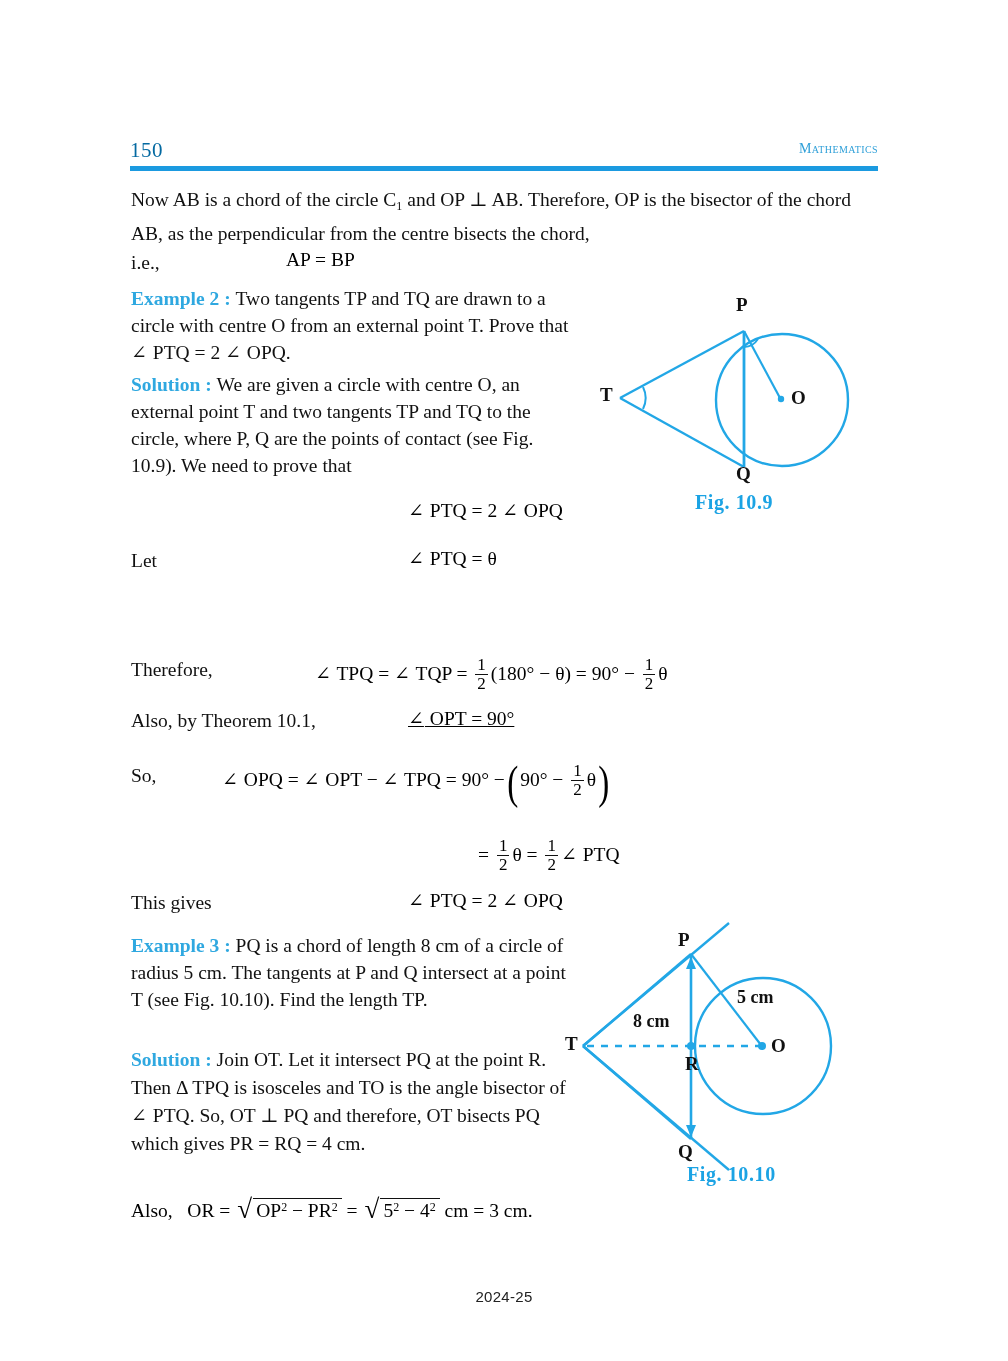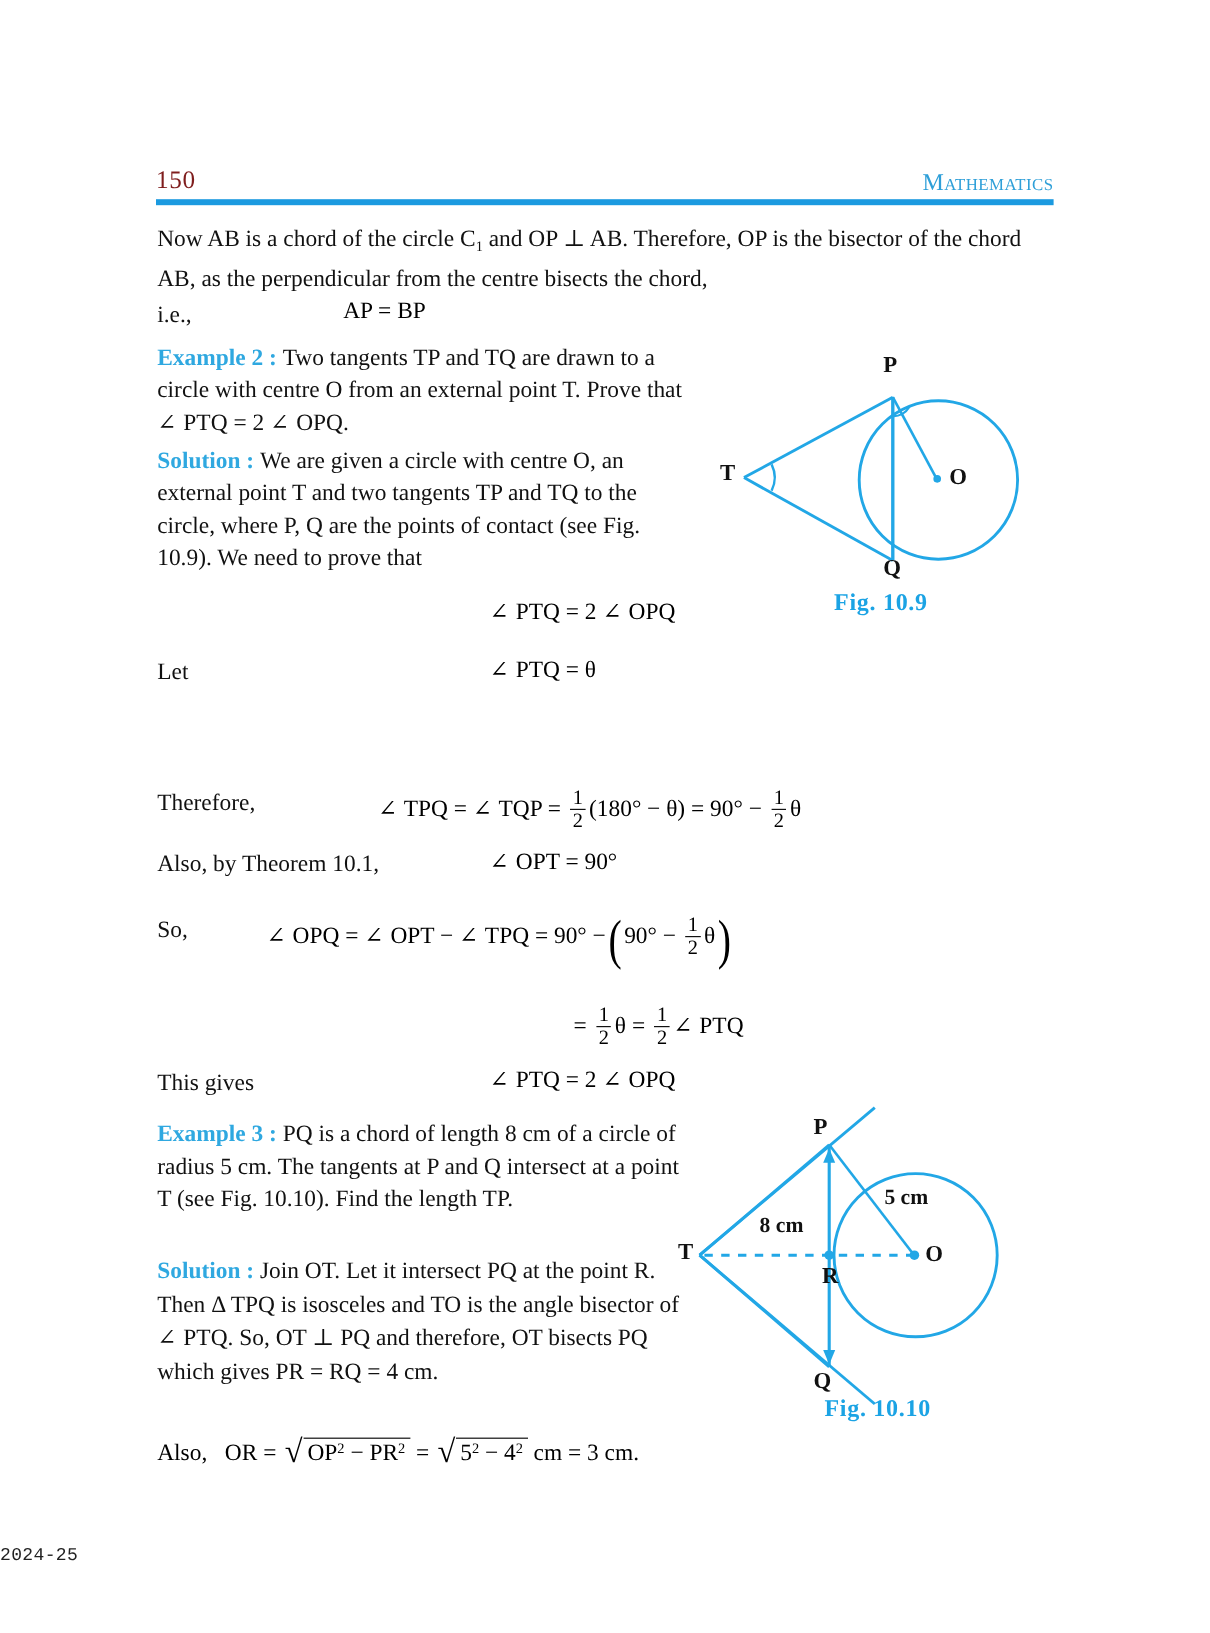--- a/index.html
+++ b/index.html
@@ -29,28 +29,28 @@
     left: 130px;
     top: 138px;
     width: 748px;
     height: 34px;
   }
   .header-pageno {
     position: absolute;
     left: 0;
     top: 0;
     font-size: 21px;
-    color: #7f1d1d;
+    color: #0369a1;
     letter-spacing: 0.5px;
   }
   .header-title {
     position: absolute;
     right: 0;
     top: 3px;
-    font-size: 20px;
+    font-size: 14px;
     color: #2e9fd8;
     font-variant: small-caps;
     letter-spacing: 0.4px;
     text-align: right;
   }
   .header-rule {
     position: absolute;
     left: 0;
     top: 28px;
     width: 748px;
@@ -150,21 +150,22 @@
     font-size: 19px;
     color: #111;
   }
 
   
   .footer {
     position: absolute;
     left: 0;
     top: 1288px;
     width: 1008px;
-    font-family: Liberation Mono, monospace;
+    text-align: center;
+    font-family: Liberation Sans, sans-serif;
     font-size: 15px;
     color: #222;
     letter-spacing: 0.3px;
   }
 </style>
 </head>
 <body>
 
 <div class="page">
 
@@ -230,21 +231,21 @@
     <span class="ang">∠</span><span> PTQ = </span><span>θ</span>
   </div>
 
 
   <div class="txt" style="left:131px; top:656px;">Therefore,</div>
   <div class="eq" style="left:315px; top:656px;">
     <span class="ang">∠</span><span> TPQ = </span><span class="ang">∠</span><span> TQP = </span><span class="frac"><span class="num">1</span><span class="den">2</span></span><span>(180° − θ) = 90° − </span><span class="frac"><span class="num">1</span><span class="den">2</span></span><span>θ</span>
   </div>
 
   <div class="txt" style="left:131px; top:707px;">Also, by Theorem 10.1,</div>
-  <div class="eq" style="left:408px; top:707px;">
+  <div class="eq" style="left:408px; top:707px;text-decoration:underline;">
     <span class="ang">∠</span><span> OPT = </span><span>90°</span>
   </div>
 
   <div class="txt" style="left:131px; top:762px;">So,</div>
   <div class="eq" style="left:222px; top:762px;">
     <span class="ang">∠</span><span> OPQ = </span><span class="ang">∠</span><span> OPT − </span><span class="ang">∠</span><span> TPQ = </span><span>90° −</span><span class="bigparen">(</span><span>90° − </span><span class="frac"><span class="num">1</span><span class="den">2</span></span><span>θ</span><span class="bigparen">)</span>
   </div>
 
   <div class="eq" style="left:478px; top:837px;">
     <span>= </span><span class="frac"><span class="num">1</span><span class="den">2</span></span><span>θ = </span><span class="frac"><span class="num">1</span><span class="den">2</span></span><span class="ang">∠</span><span> PTQ</span>

